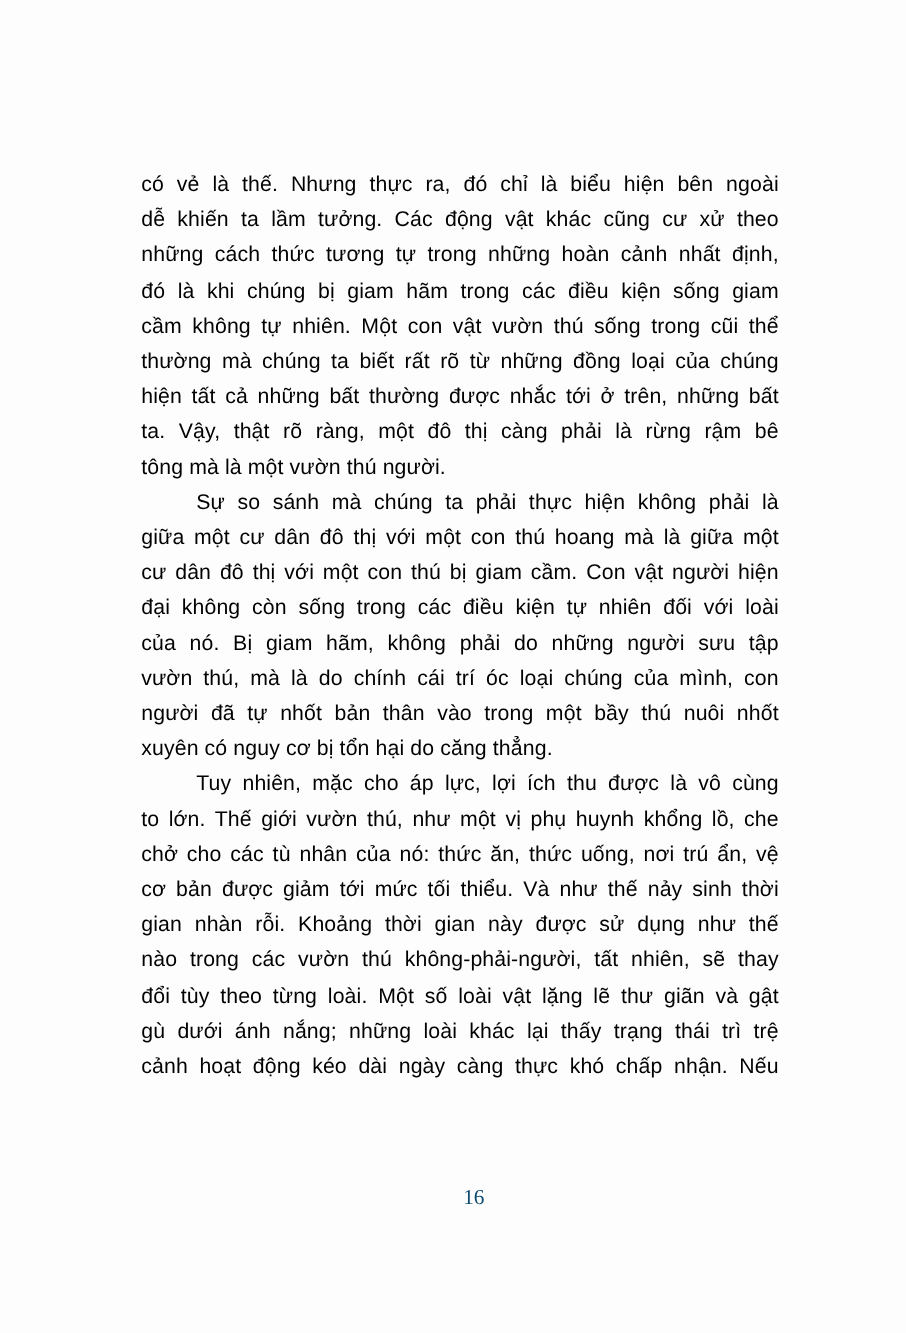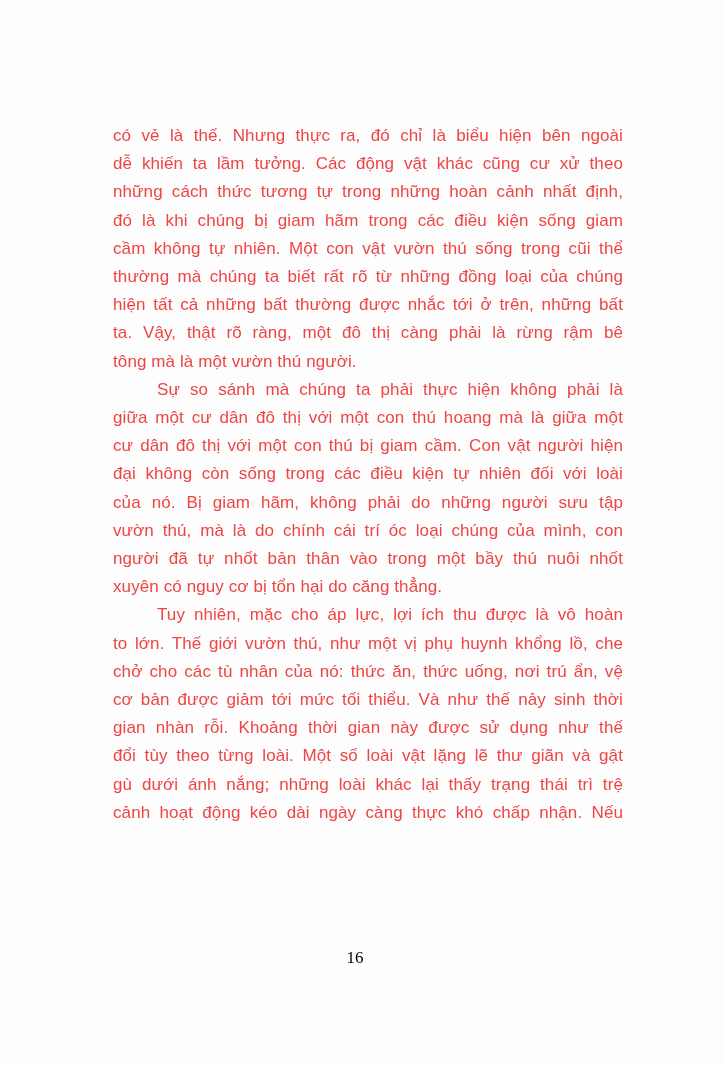--- a/index.html
+++ b/index.html
@@ -15,23 +15,23 @@
     font-family: "Liberation Sans", "DejaVu Sans", sans-serif;
   }
   .book-page {
     position: absolute;
     inset: 0;
     background: #fdfdfd;
   }
   .page-text {
     position: absolute;
     left: 113px;
-    top: 122px;
+    top: 134px;
     width: 510px;
-    color: #ef4444;
+    color: #000000;
     font-size: 17px;
     line-height: 28.2px;
     letter-spacing: 0.1px;
   }
   .paragraph {
     margin: 0;
     padding: 0;
   }
   .line {
     text-align: justify;
@@ -39,27 +39,27 @@
     white-space: normal;
   }
   .line.unjustified-last {
     text-align-last: left;
   }
   .line.indent {
     text-indent: 44px;
   }
   .page-number {
     position: absolute;
-    left: 100px;
+    left: 124px;
     top: 948px;
     width: 510px;
     text-align: center;
     font-family: "Liberation Serif", "DejaVu Serif", serif;
     font-size: 17px;
-    color: #000000;
+    color: #0c4a6e;
   }
 </style>
 </head>
 <body>
 
 <div class="book-page">
   <div class="page-text">
       <div class="paragraph">
         <div class="line">có vẻ là thế. Nhưng thực ra, đó chỉ là biểu hiện bên ngoài</div>
         <div class="line">dễ khiến ta lầm tưởng. Các động vật khác cũng cư xử theo</div>
@@ -75,24 +75,25 @@
         <div class="line indent">Sự so sánh mà chúng ta phải thực hiện không phải là</div>
         <div class="line">giữa một cư dân đô thị với một con thú hoang mà là giữa một</div>
         <div class="line">cư dân đô thị với một con thú bị giam cầm. Con vật người hiện</div>
         <div class="line">đại không còn sống trong các điều kiện tự nhiên đối với loài</div>
         <div class="line">của nó. Bị giam hãm, không phải do những người sưu tập</div>
         <div class="line">vườn thú, mà là do chính cái trí óc loại chúng của mình, con</div>
         <div class="line">người đã tự nhốt bản thân vào trong một bầy thú nuôi nhốt</div>
         <div class="line unjustified-last">xuyên có nguy cơ bị tổn hại do căng thẳng.</div>
       </div>
       <div class="paragraph">
-        <div class="line indent">Tuy nhiên, mặc cho áp lực, lợi ích thu được là vô hoàn</div>
+        <div class="line indent">Tuy nhiên, mặc cho áp lực, lợi ích thu được là vô cùng</div>
         <div class="line">to lớn. Thế giới vườn thú, như một vị phụ huynh khổng lồ, che</div>
         <div class="line">chở cho các tù nhân của nó: thức ăn, thức uống, nơi trú ẩn, vệ</div>
         <div class="line">cơ bản được giảm tới mức tối thiểu. Và như thế nảy sinh thời</div>
         <div class="line">gian nhàn rỗi. Khoảng thời gian này được sử dụng như thế</div>
+        <div class="line">nào trong các vườn thú không-phải-người, tất nhiên, sẽ thay</div>
         <div class="line">đổi tùy theo từng loài. Một số loài vật lặng lẽ thư giãn và gật</div>
         <div class="line">gù dưới ánh nắng; những loài khác lại thấy trạng thái trì trệ</div>
         <div class="line">cảnh hoạt động kéo dài ngày càng thực khó chấp nhận. Nếu</div>
       </div>
     </div>
   <div class="page-number">16</div>
 </div>
 
 </body></html>

